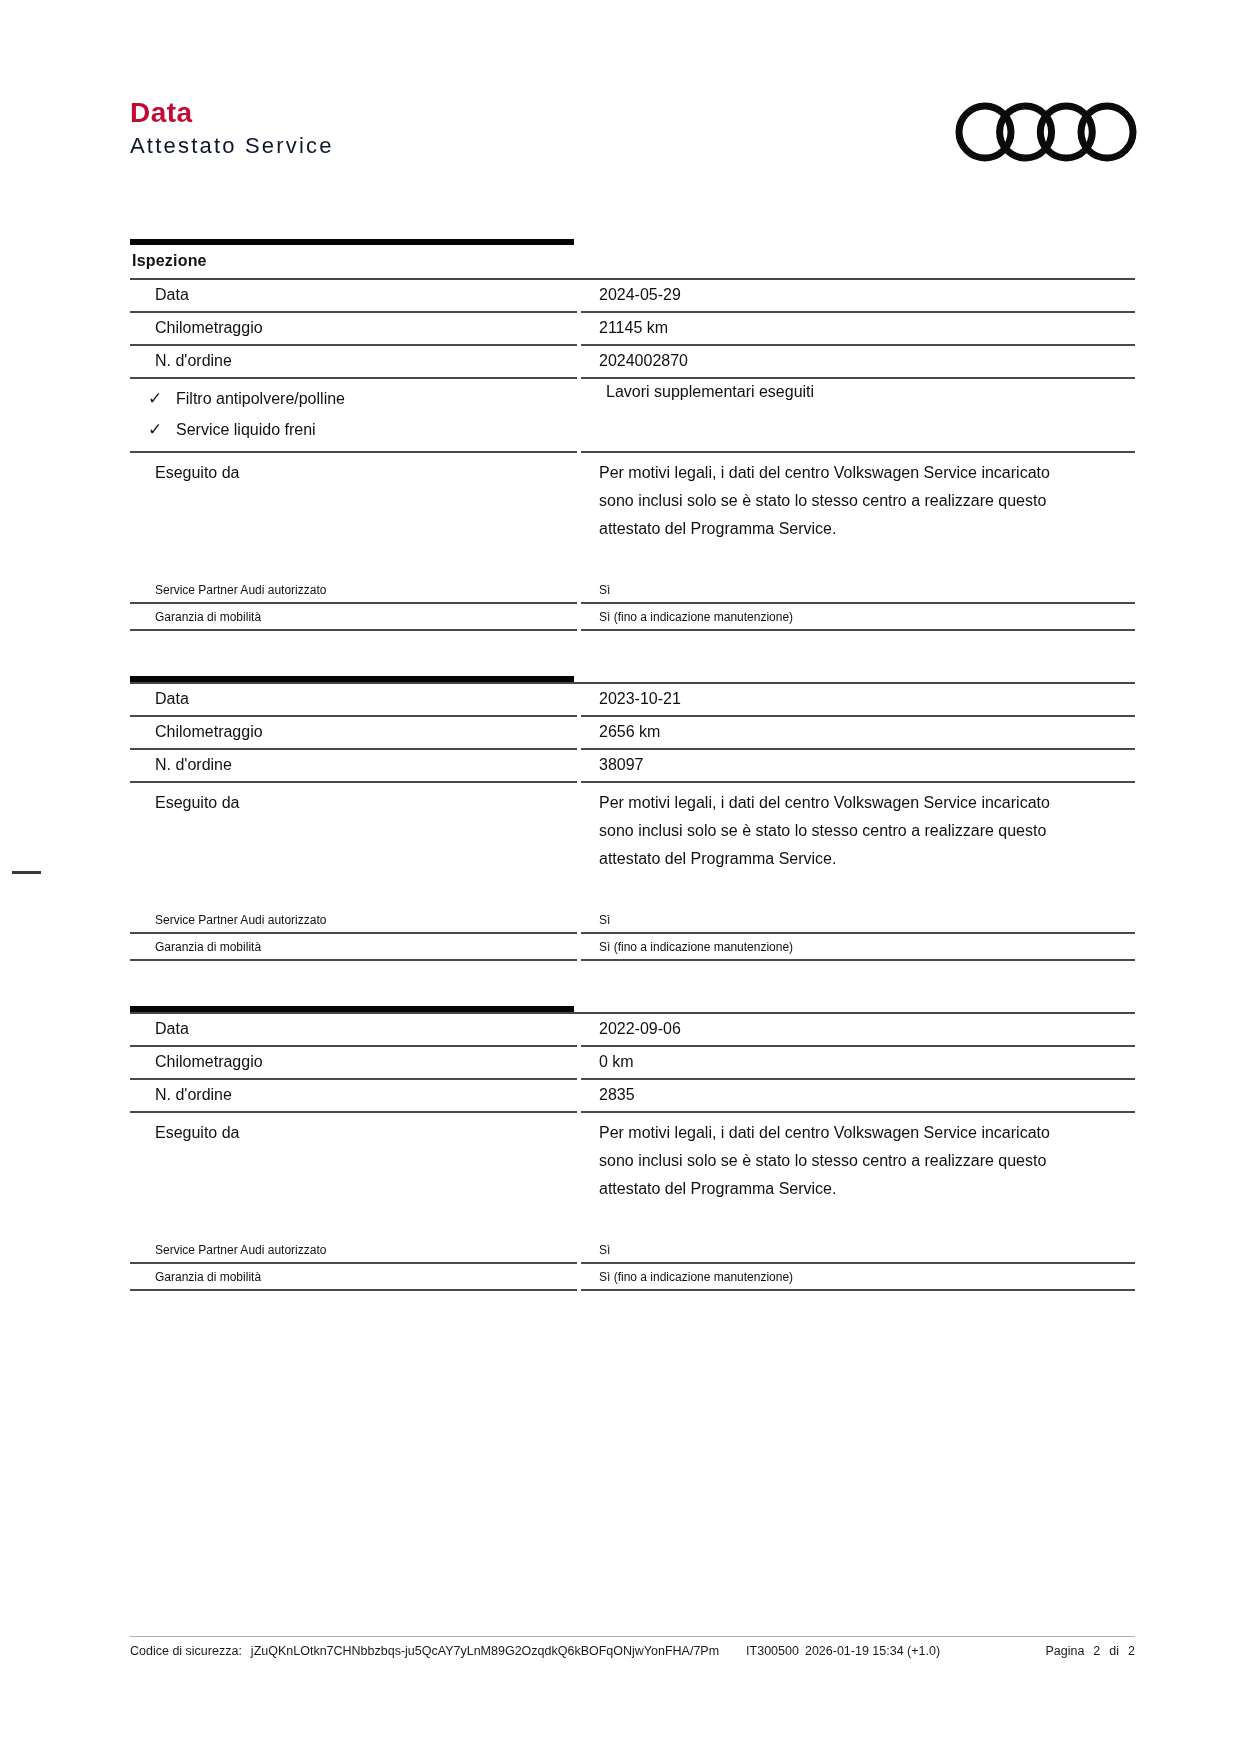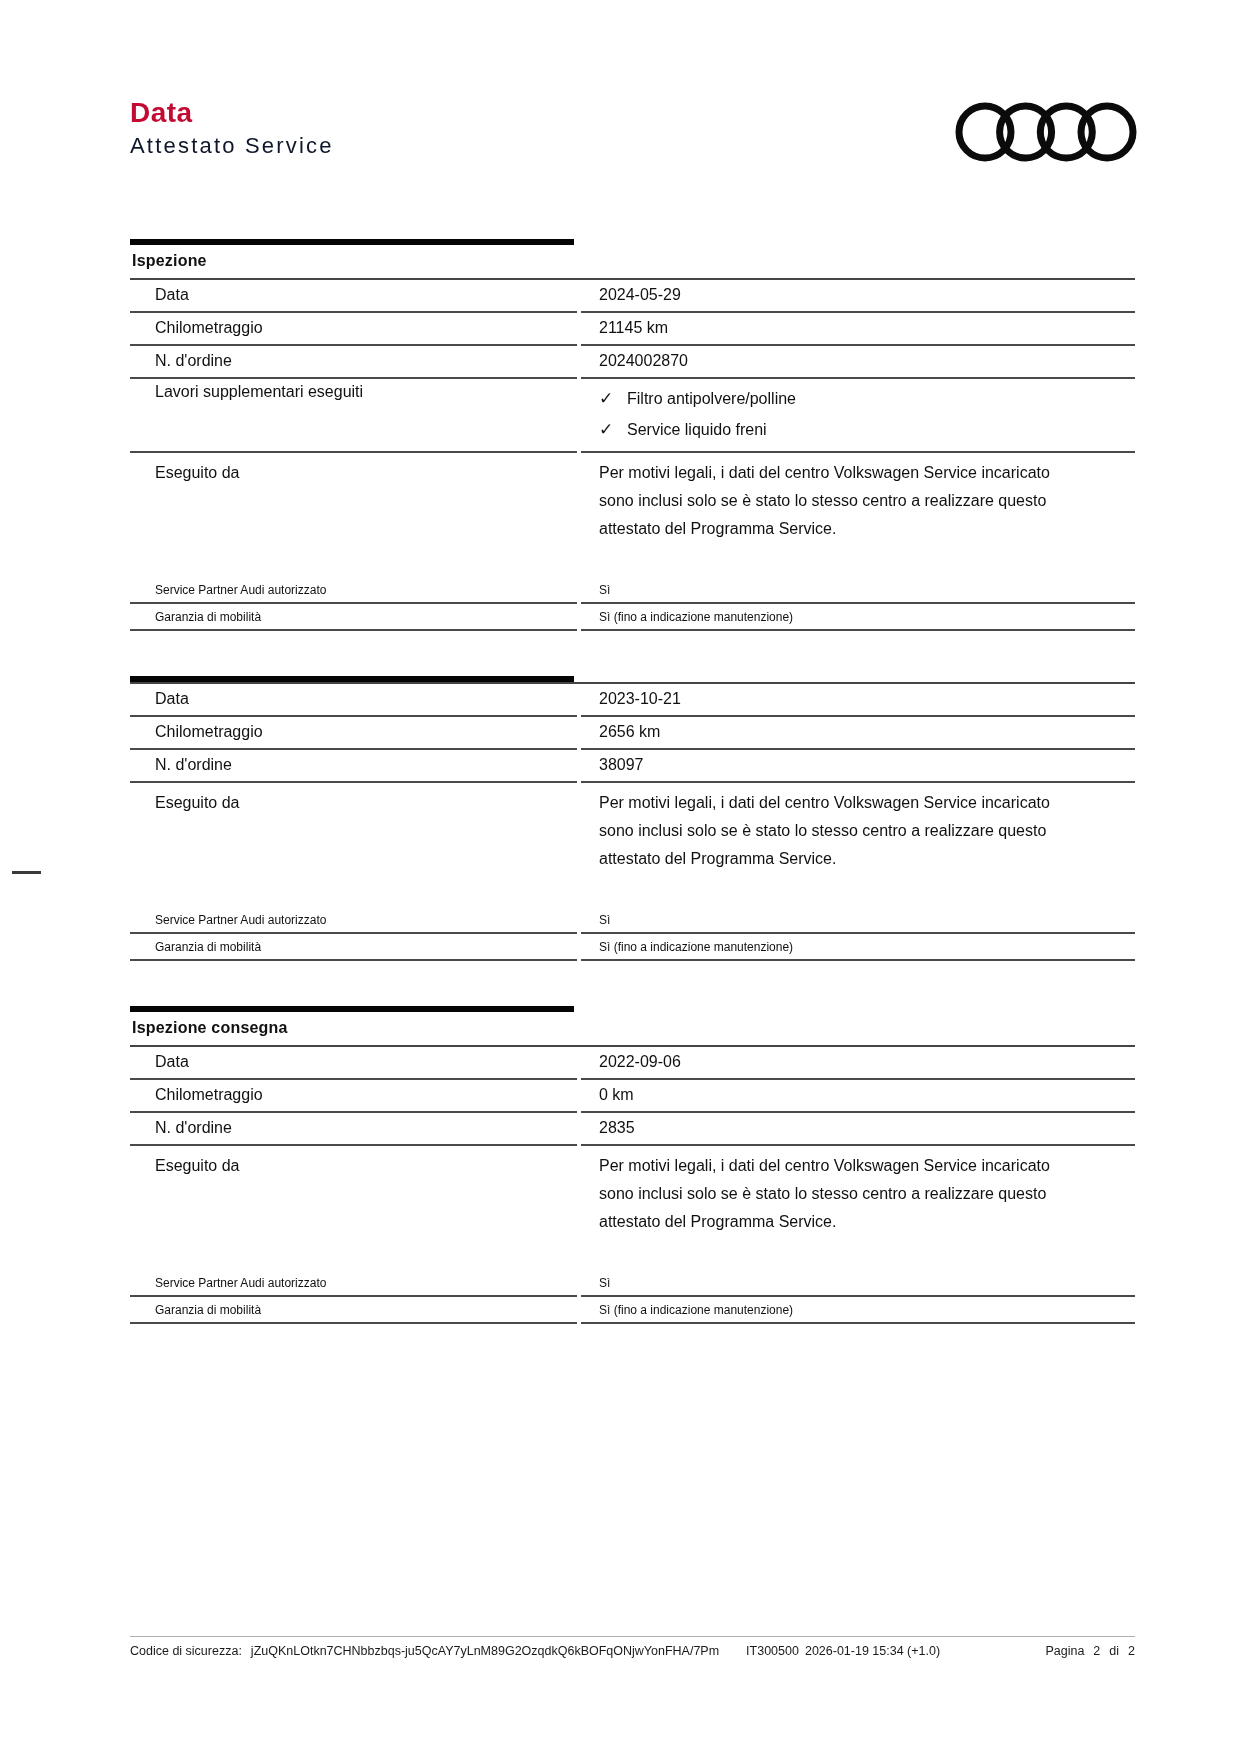--- a/index.html
+++ b/index.html
@@ -88,29 +88,29 @@
         </div>
         <div class="row row-std">
           <div class="cell lbl">Chilometraggio</div>
           <div class="cell val">21145 km</div>
         </div>
         <div class="row row-std">
           <div class="cell lbl">N. d'ordine</div>
           <div class="cell val">2024002870</div>
         </div>
         <div class="row row-tall">
-          <div class="cell lbl">Lavori supplementari eseguiti</div>
           <div class="cell val">
             <div class="check-line">
               <span class="check">✓</span><span>Filtro antipolvere/polline</span>
             </div>
             <div class="check-line">
               <span class="check">✓</span><span>Service liquido freni</span>
             </div>
           </div>
+          <div class="cell lbl">Lavori supplementari eseguiti</div>
         </div>
         <div class="row row-legal">
           <div class="cell lbl">Eseguito da</div>
           <div class="cell val">
             <div class="legal-line">Per motivi legali, i dati del centro Volkswagen Service incaricato</div>
             <div class="legal-line">sono inclusi solo se è stato lo stesso centro a realizzare questo</div>
             <div class="legal-line">attestato del Programma Service.</div>
           </div>
         </div>
         <div class="row row-sm">
@@ -153,21 +153,20 @@
         </div>
         <div class="row row-sm">
           <div class="cell lbl">Garanzia di mobilità</div>
           <div class="cell val">Sì (fino a indicazione manutenzione)</div>
         </div>
       </div>
     </section>
 
     <section class="svc-section">
       <div class="sec-bar"></div>
-      <h2 class="sec-title">Ispezione consegna</h2>
       <div class="tbl">
         <div class="row row-std">
           <div class="cell lbl">Data</div>
           <div class="cell val">2022-09-06</div>
         </div>
         <div class="row row-std">
           <div class="cell lbl">Chilometraggio</div>
           <div class="cell val">0 km</div>
         </div>
         <div class="row row-std">

